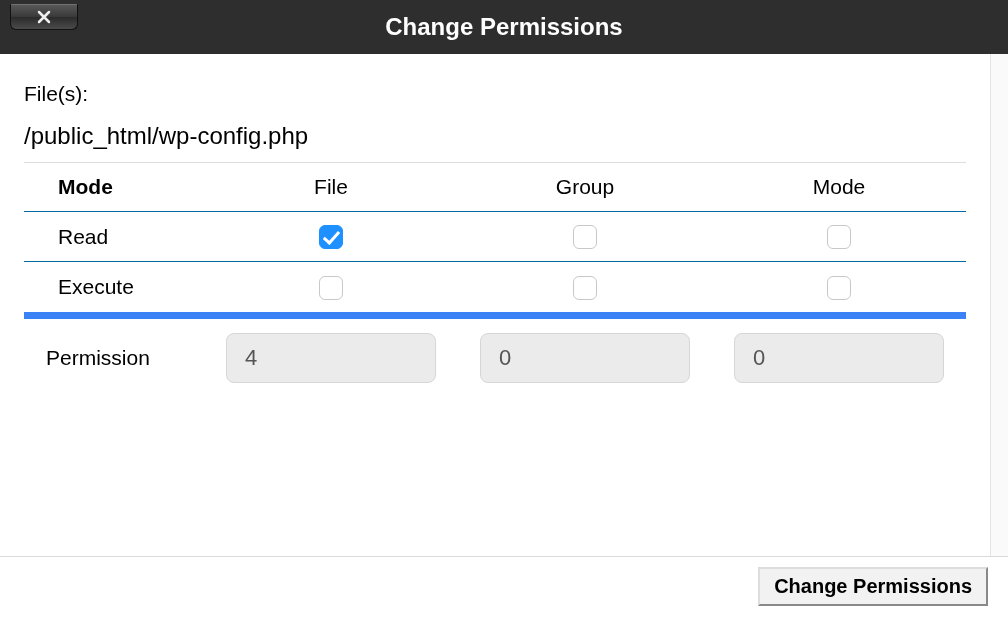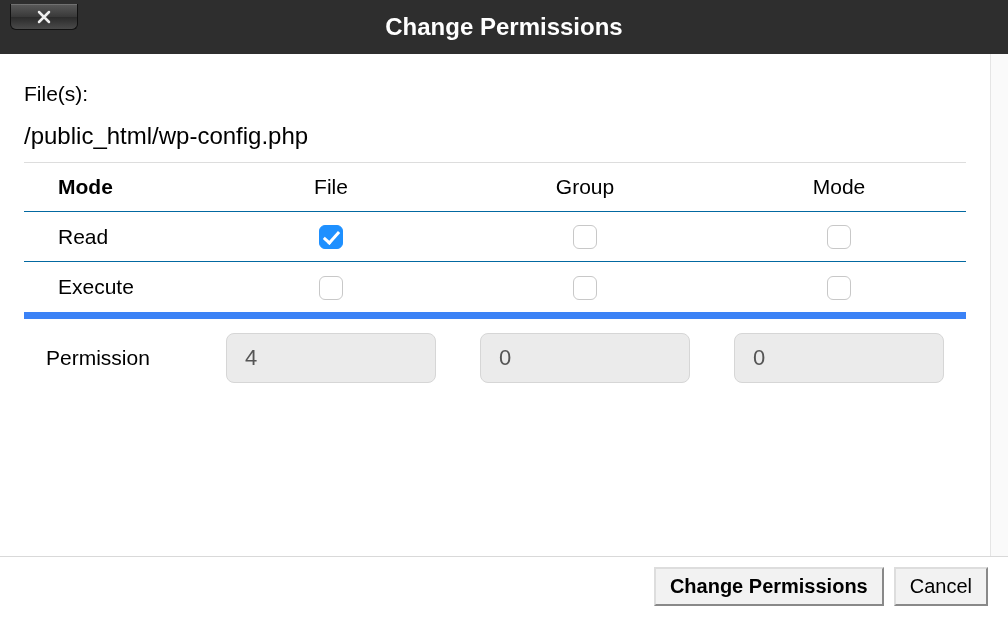--- a/index.html
+++ b/index.html
@@ -229,16 +229,15 @@
           <td><input class="value-input" type="text" value="0" style=""></td>
         </tr>
       </tbody>
         </table>
     </div>
     <div class="scroll-gutter"></div>
   </div>
 
   <div class="footer">
     <button class="btn btn-primary">Change Permissions</button>
-    <button class="btn">Cancel</button>
   </div>
 
 </div>
 
 </body></html>

